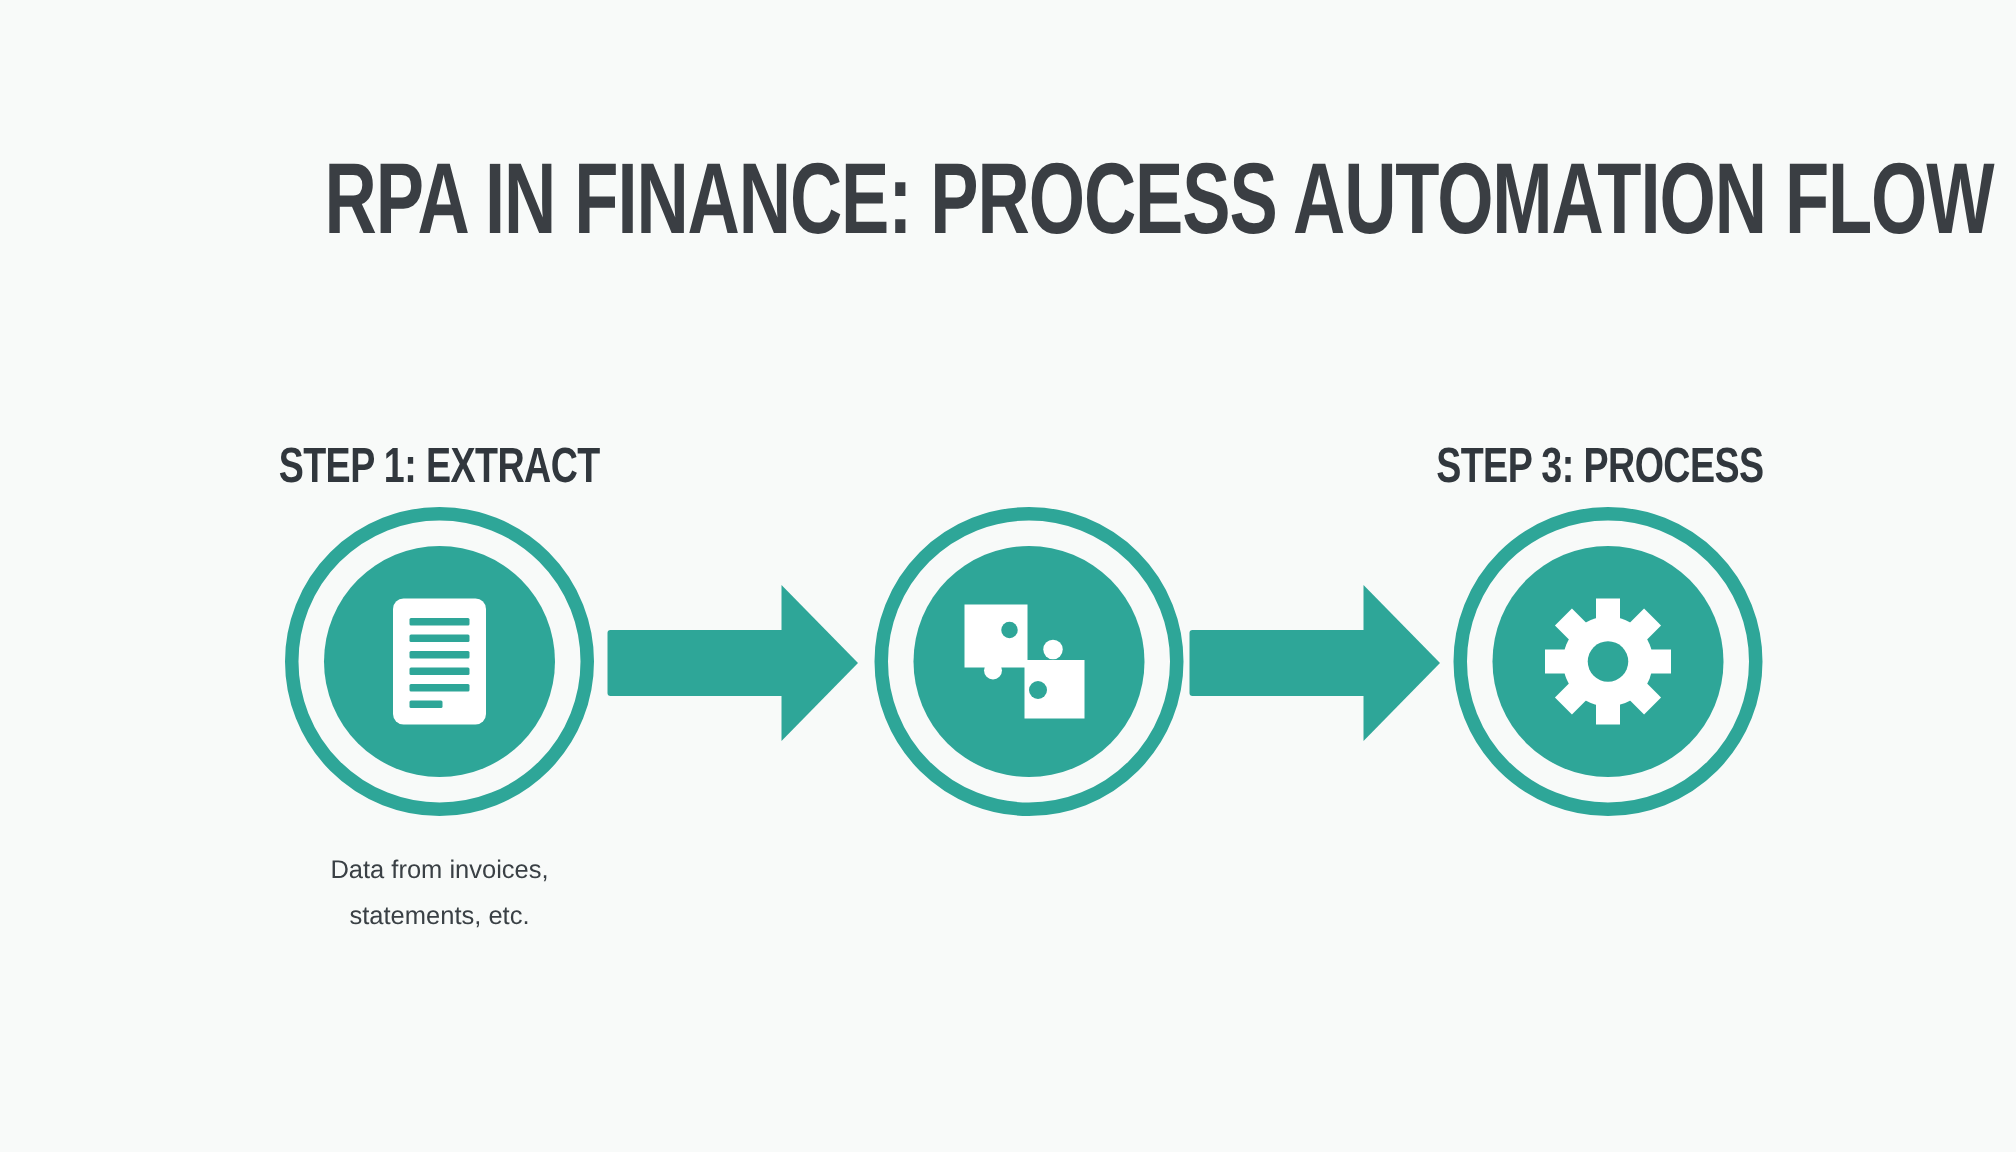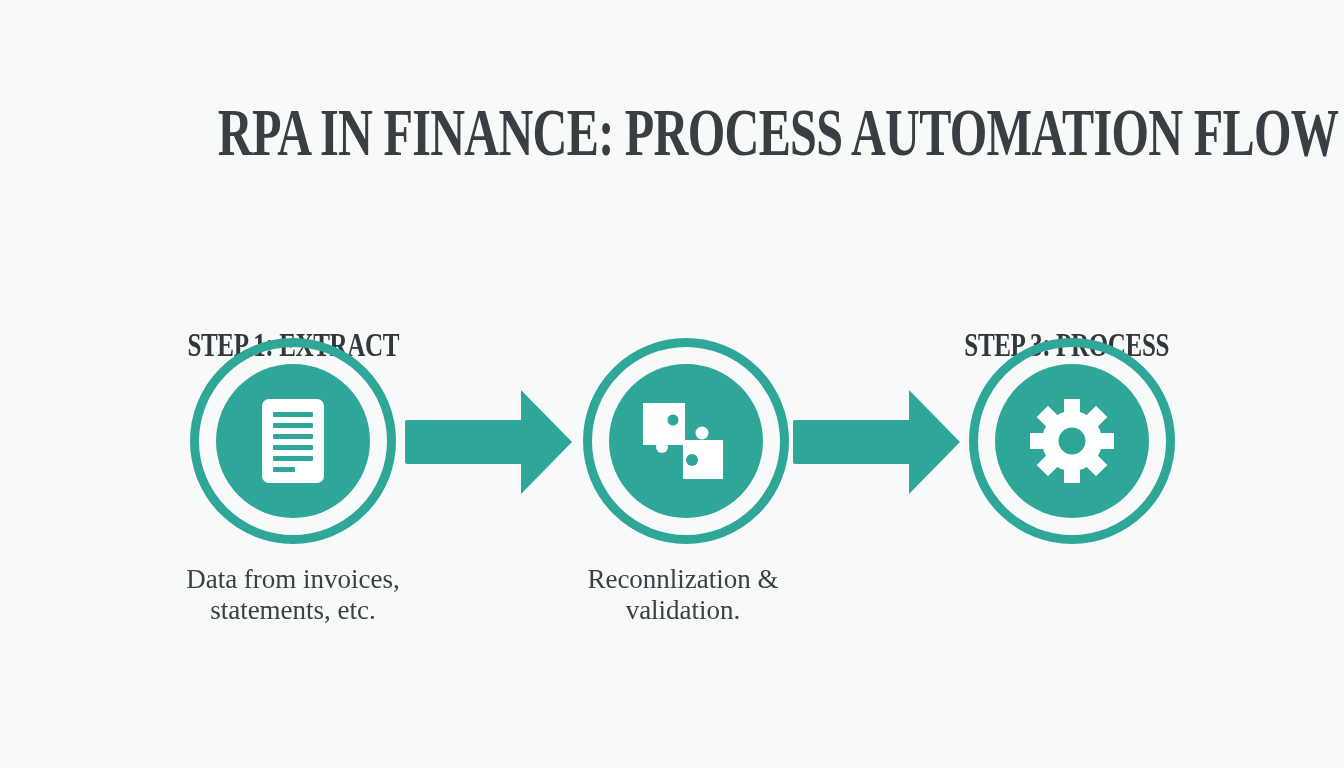--- a/index.html
+++ b/index.html
@@ -8,37 +8,37 @@
     --title:#3A3E43;
     --heading:#31373D;
     --caption:#3A4045;
   }
   html,body{margin:0;padding:0;}
   .canvas{
     position:relative;
     width:1344px;height:768px;
     background:var(--bg);
     overflow:hidden;
-    font-family:Liberation Serif, serif;
+    font-family:Liberation Sans, sans-serif;
   }
   
   .title-wrap{
     position:absolute;top:94px;left:0;width:100%;
     text-align:center;color:var(--title);
   }
   .title-inner{
     display:inline-block;
     font-size:67px;font-weight:700;letter-spacing:-1px;
     white-space:nowrap;
     transform:scaleX(0.72);transform-origin:50% 50%;
   }
   
   .step-heading{
     position:absolute;top:291px;width:400px;
-    text-align:center;color:var(--heading);margin-top:36px;
+    text-align:center;color:var(--heading);
   }
   .step-heading .inner{
     display:inline-block;
     font-size:33px;font-weight:700;letter-spacing:-0.5px;
     white-space:nowrap;
     transform:scaleX(0.76);transform-origin:50% 50%;
   }
   .h1{left:93px;} .h2{left:481px;} .h3{left:867px;}
   
   .badge{position:absolute;top:338px;width:206px;height:206px;}
@@ -71,21 +71,21 @@
   .arrow .head{
     position:absolute;left:116px;top:0;width:0;height:0;
     border-top:52px solid transparent;
     border-bottom:52px solid transparent;
     border-left:51px solid var(--teal);
   }
   
   .caption{
     position:absolute;top:564px;width:400px;
     text-align:center;color:var(--caption);
-    font-size:27px;line-height:31px;
+    font-size:17px;line-height:31px;
     white-space:pre-line;
   }
   .c1{left:93px;} .c2{left:483px;} .c3{left:871px;}
 </style>
 </head>
 <body>
 
 <div class="canvas">
 
   <div class="title-wrap">
@@ -152,16 +152,14 @@
           <rect x="4" y="38" width="16" height="16" transform="rotate(45 46 46)"></rect>
           <rect x="72" y="38" width="16" height="16" transform="rotate(45 46 46)"></rect>
         </g>
         <circle class="fill-teal" cx="46" cy="46" r="13.5"></circle>
       </svg>
     </div>
   </div>
 
   <div class="caption c1">Data from invoices,
 statements, etc.</div>
-  <div class="caption c2">Reconnlization &amp;
-validation.</div>
 
 </div>
 
 </body></html>

